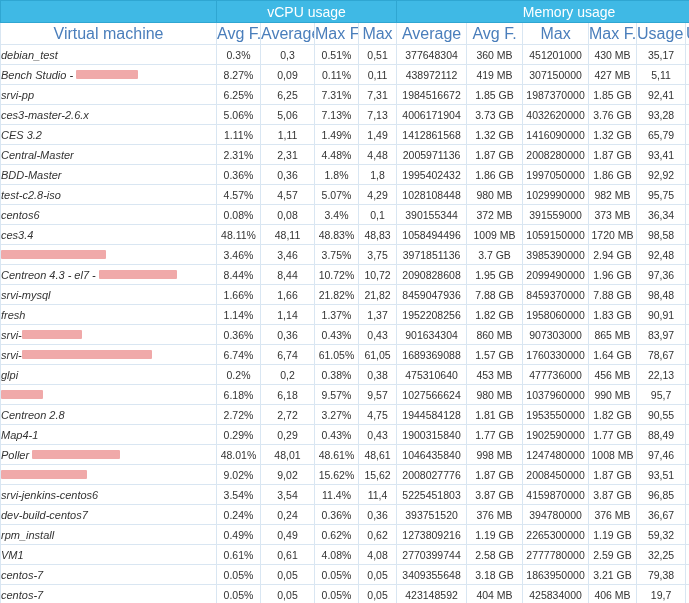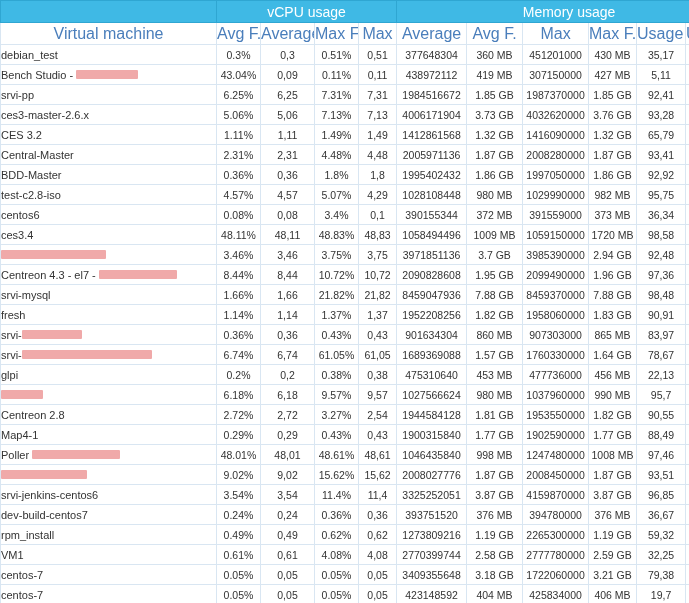--- a/index.html
+++ b/index.html
@@ -55,20 +55,21 @@
   tr.col-row th.vmname {
     color: #4a7ebb;
     text-align: center;
   }
   
   td.vmname {
     text-align: left;
     padding-left: 5px;
     color: #333333;
     font-size: 11px;
+    font-style: italic;
   }
   td.num {
     text-align: center;
     color: #333333;
     font-size: 10.5px;
   }
   
   col.c-name  { width: 216px; }
   col.c-avgf  { width: 44px; }
   col.c-avg   { width: 54px; }
@@ -138,21 +139,21 @@
         <td class="num">0,51</td>
         <td class="num">377648304</td>
         <td class="num">360 MB</td>
         <td class="num">451201000</td>
         <td class="num">430 MB</td>
         <td class="num">35,17</td>
         <td class="num">35.17%</td>
       </tr>
       <tr>
         <td class="vmname"><span>Bench Studio - </span><span class="redacted" style="width: 62px;"></span></td>
-        <td class="num">43.04%</td>
+        <td class="num">8.27%</td>
         <td class="num">0,09</td>
         <td class="num">0.11%</td>
         <td class="num">0,11</td>
         <td class="num">438972112</td>
         <td class="num">419 MB</td>
         <td class="num">307150000</td>
         <td class="num">427 MB</td>
         <td class="num">5,11</td>
         <td class="num">5.11%</td>
       </tr>
@@ -362,21 +363,21 @@
         <td class="num">1037960000</td>
         <td class="num">990 MB</td>
         <td class="num">95,7</td>
         <td class="num">95.7%</td>
       </tr>
       <tr>
         <td class="vmname"><span>Centreon 2.8</span></td>
         <td class="num">2.72%</td>
         <td class="num">2,72</td>
         <td class="num">3.27%</td>
-        <td class="num">2,54</td>
+        <td class="num">4,75</td>
         <td class="num">1944584128</td>
         <td class="num">1.81 GB</td>
         <td class="num">1953550000</td>
         <td class="num">1.82 GB</td>
         <td class="num">90,55</td>
         <td class="num">90.55%</td>
       </tr>
       <tr>
         <td class="vmname"><span>Map4-1</span></td>
         <td class="num">0.29%</td>
@@ -415,21 +416,21 @@
         <td class="num">1.87 GB</td>
         <td class="num">93,51</td>
         <td class="num">93.51%</td>
       </tr>
       <tr>
         <td class="vmname"><span>srvi-jenkins-centos6</span></td>
         <td class="num">3.54%</td>
         <td class="num">3,54</td>
         <td class="num">11.4%</td>
         <td class="num">11,4</td>
-        <td class="num">3325252051</td>
+        <td class="num">5225451803</td>
         <td class="num">3.87 GB</td>
         <td class="num">4159870000</td>
         <td class="num">3.87 GB</td>
         <td class="num">96,85</td>
         <td class="num">96.85%</td>
       </tr>
       <tr>
         <td class="vmname"><span>dev-build-centos7</span></td>
         <td class="num">0.24%</td>
         <td class="num">0,24</td>
@@ -469,21 +470,21 @@
         <td class="num">32.25%</td>
       </tr>
       <tr>
         <td class="vmname"><span>centos-7</span></td>
         <td class="num">0.05%</td>
         <td class="num">0,05</td>
         <td class="num">0.05%</td>
         <td class="num">0,05</td>
         <td class="num">3409355648</td>
         <td class="num">3.18 GB</td>
-        <td class="num">1722060000</td>
+        <td class="num">1863950000</td>
         <td class="num">3.21 GB</td>
         <td class="num">79,38</td>
         <td class="num">79.38%</td>
       </tr>
       <tr>
         <td class="vmname"><span>centos-7</span></td>
         <td class="num">0.05%</td>
         <td class="num">0,05</td>
         <td class="num">0.05%</td>
         <td class="num">0,05</td>

